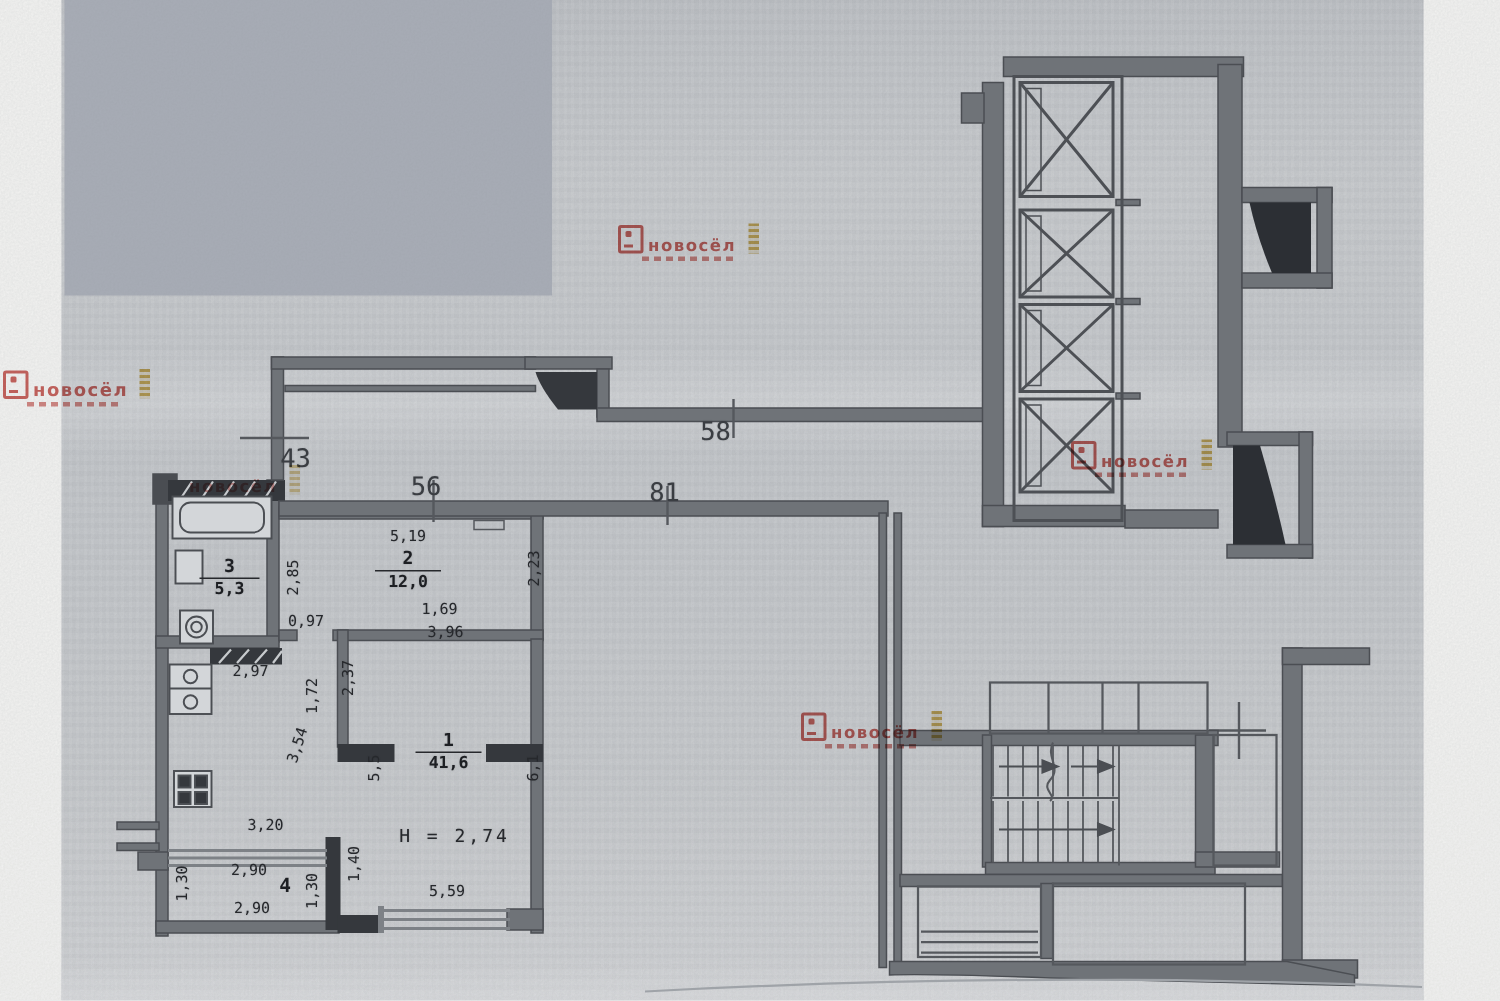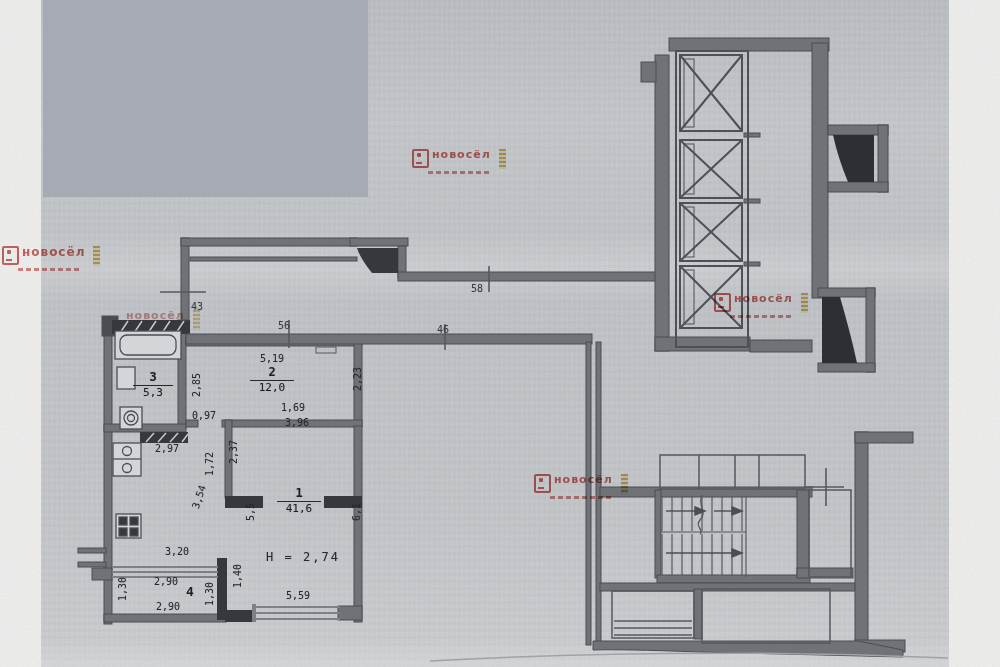--- a/index.html
+++ b/index.html
@@ -11,31 +11,31 @@
           repeating-linear-gradient(90deg, rgba(255,255,255,.07) 0 2px, rgba(0,0,0,0) 2px 5px),
           repeating-linear-gradient(0deg, rgba(120,124,130,.05) 0 3px, rgba(0,0,0,0) 3px 7px),
           linear-gradient(180deg, rgba(175,179,185,.35) 0%, rgba(210,212,215,.25) 18%, rgba(186,190,196,.2) 45%, rgba(205,207,210,.3) 78%, rgba(222,223,225,.5) 100%);}
   .scan-band{position:absolute;left:41px;top:232px;width:908px;height:72px;background:linear-gradient(180deg,rgba(255,255,255,0),rgba(255,255,255,.22),rgba(255,255,255,0));pointer-events:none;}
   .scan-bottom{position:absolute;left:41px;top:640px;width:908px;height:27px;background:linear-gradient(180deg,rgba(228,229,231,0),rgba(228,229,231,.6));pointer-events:none;}
   .censor{position:absolute;left:43px;top:0;width:325px;height:197px;background:#a9aeb8;}
   svg.plan{position:absolute;left:0;top:0;}
   
   .dim,.axis,.hnote{position:absolute;transform:translate(-50%,-50%);font-family:"DejaVu Sans Mono",monospace;
        font-size:10px;color:#26282c;white-space:nowrap;letter-spacing:0;text-shadow:0 0 1px rgba(40,42,46,.25);}
-  .axis{font-size:10px;color:#3a3d42;}
+  .axis{font-size:17px;color:#3a3d42;}
   .vdim{transform:translate(-50%,-50%) rotate(-90deg);}
   .ddim{transform:translate(-50%,-50%) rotate(-72deg);}
   .hnote{font-size:12px;letter-spacing:2px;}
   .frac{position:absolute;text-align:center;font-family:"DejaVu Sans Mono",monospace;color:#1d1f23;text-shadow:0 0 1px rgba(40,42,46,.3);}
   .frac .num{display:block;font-weight:bold;font-size:12px;line-height:1.15;border-bottom:1.5px solid #26282c;padding:0 7px;}
-  .frac .area{display:block;font-size:11px;font-weight:normal;line-height:1.25;}
+  .frac .area{display:block;font-size:11px;font-weight:bold;line-height:1.25;}
   .roomnum{position:absolute;transform:translate(-50%,-50%);font-family:"DejaVu Sans Mono",monospace;font-weight:bold;font-size:13px;color:#1d1f23;}
   
   .wm{position:absolute;display:flex;flex-direction:column;opacity:.8;mix-blend-mode:multiply;pointer-events:none;}
-  .wm-row{display:flex;align-items:flex-start;gap:3px;}
+  .wm-row{display:flex;align-items:flex-end;gap:3px;}
   .wm-logo{width:13px;height:15px;border:2px solid #c2423c;border-radius:2px;position:relative;flex:0 0 auto;}
   .wm-logo .dot{position:absolute;left:3px;top:2px;width:4px;height:4px;background:#c2423c;border-radius:1px;}
   .wm-logo .bar{position:absolute;left:2px;bottom:2px;width:6px;height:2px;background:#c2423c;}
   .wm-text{color:#c2423c;font-weight:bold;font-size:12px;letter-spacing:1px;line-height:1;}
   .wm-gold{width:7px;height:20px;margin-left:5px;background:repeating-linear-gradient(180deg,#c9a23a 0 2px,rgba(201,162,58,.22) 2px 4px);flex:0 0 auto;}
   .wm-tagline{height:3px;width:64px;margin:2px 0 0 16px;background:repeating-linear-gradient(90deg,rgba(194,66,60,.75) 0 5px,rgba(0,0,0,0) 5px 8px);}
   .wm.small .wm-text{font-size:11px;}
   .wm.faint{opacity:.5;}
 </style>
 </head>
@@ -230,21 +230,21 @@
         <line x1="714" y1="511" x2="733" y2="511"></line>
           <polygon points="732,507 742,511 732,515"></polygon>
         <line x1="666" y1="553" x2="733" y2="553"></line>
           <polygon points="732,549 742,553 732,557"></polygon>
       </g>
     </g>
   </svg>
 
   <span class="axis" style="left:197px;top:306px">43</span>
   <span class="axis" style="left:284px;top:325px">56</span>
-  <span class="axis" style="left:443px;top:329px">46</span>
+  <span class="axis" style="left:443px;top:329px">81</span>
   <span class="axis" style="left:477px;top:288px">58</span>
 
   <div class="frac" style="left:133px;top:371px;width:40px">
     <span class="num">3</span>
     <span class="area">5,3</span>
   </div>
   <div class="frac" style="left:250px;top:366px;width:44px">
     <span class="num">2</span>
     <span class="area">12,0</span>
   </div>

